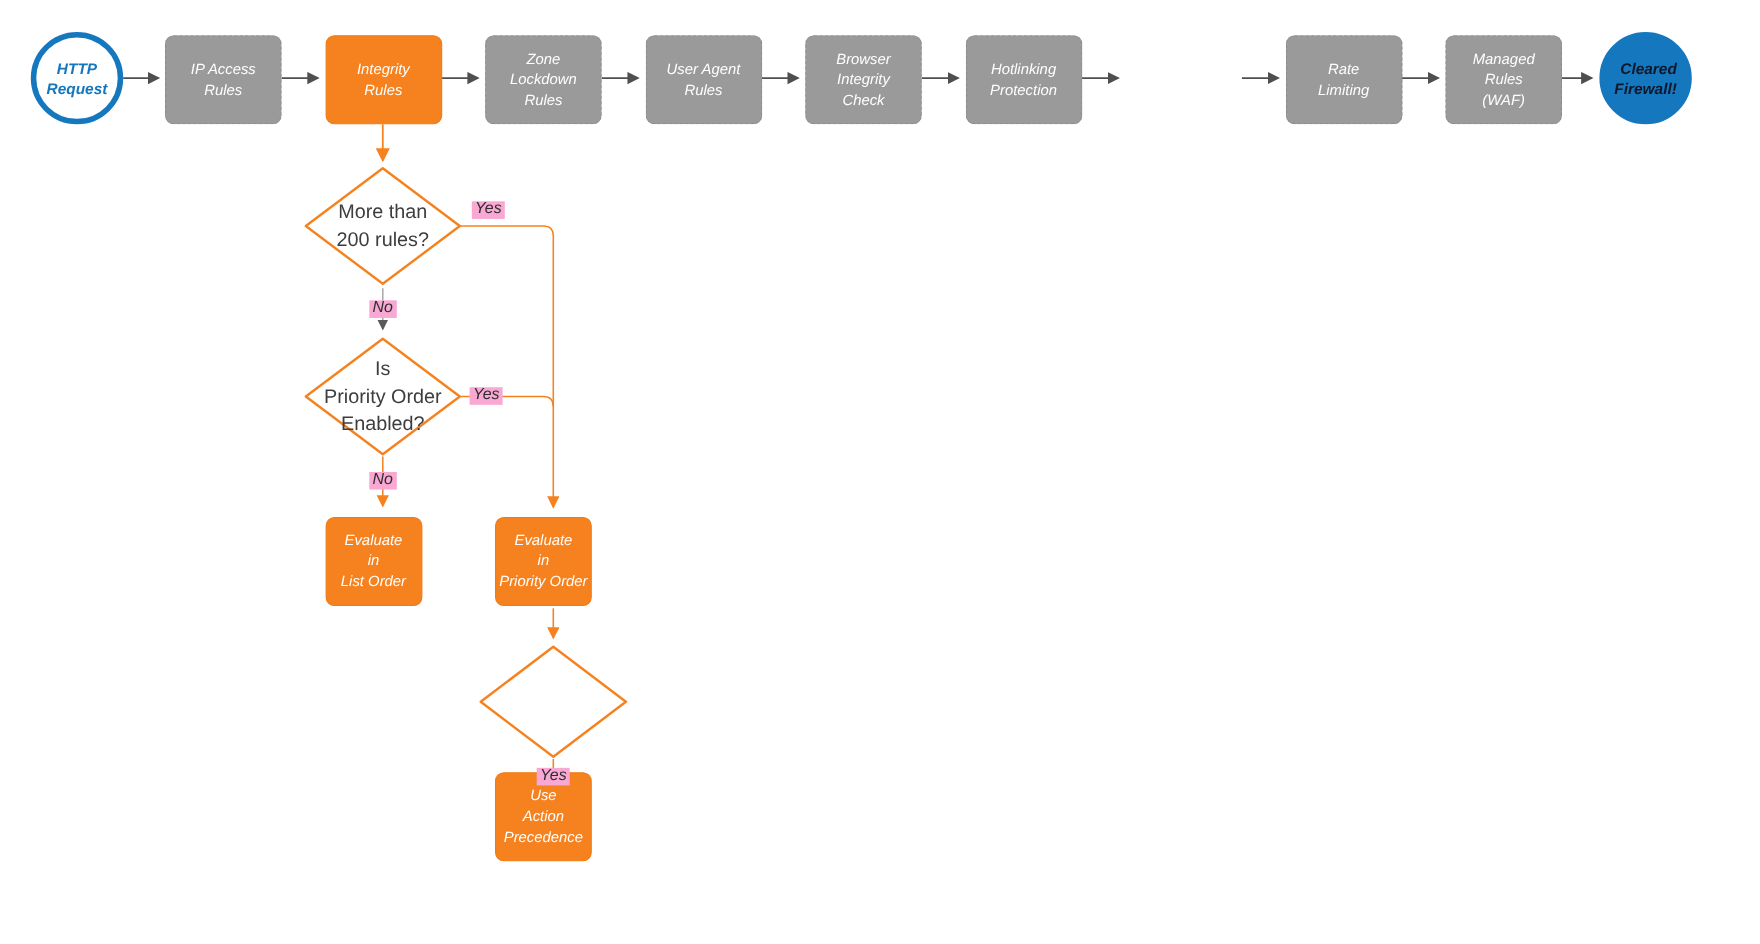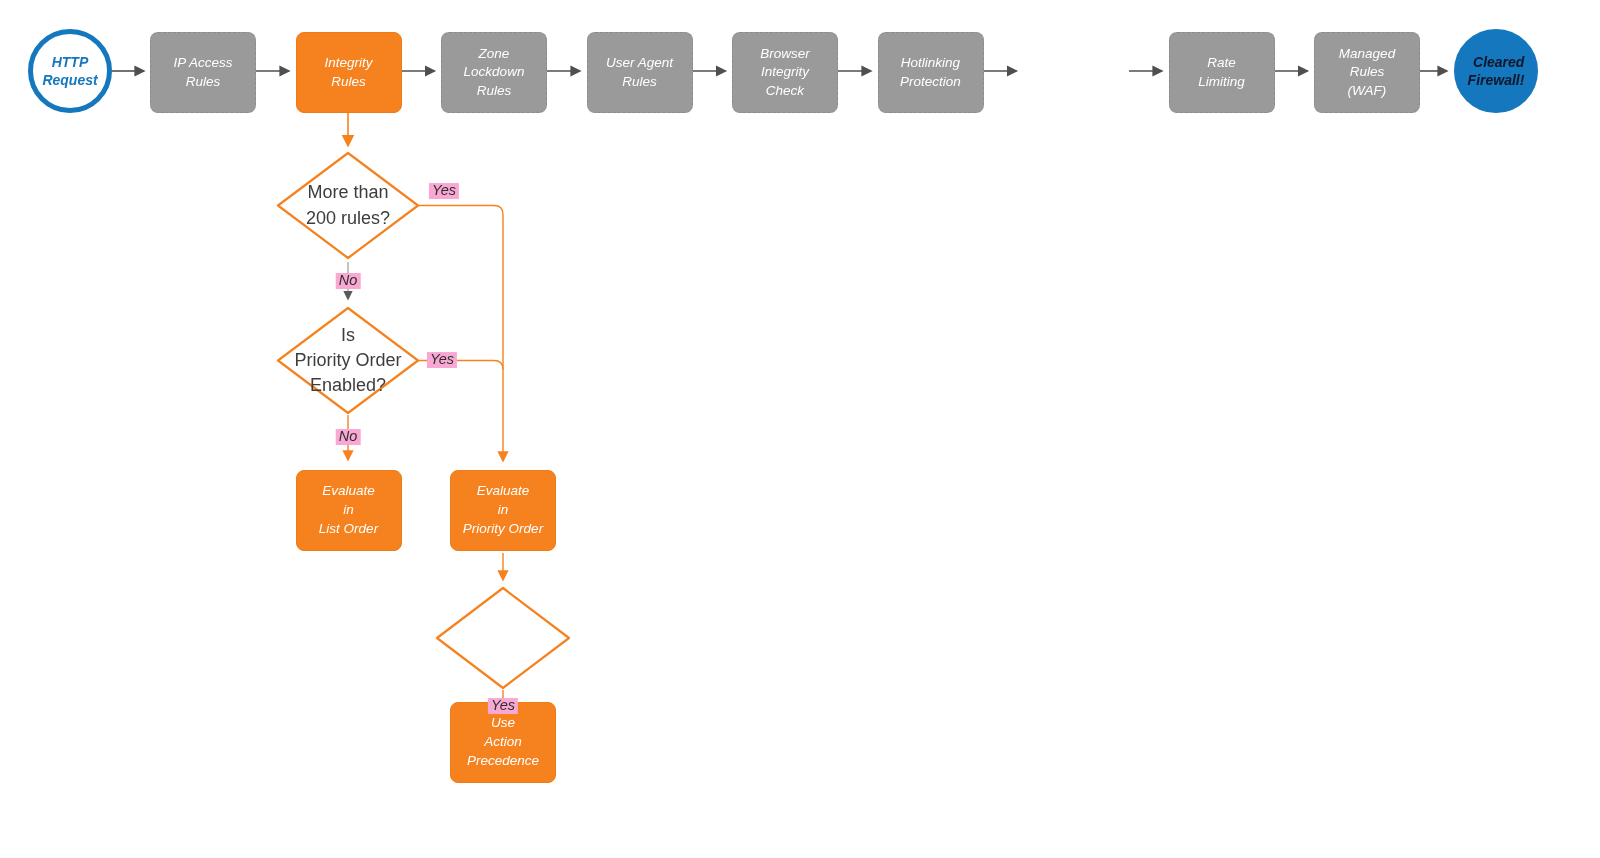--- a/index.html
+++ b/index.html
@@ -28,21 +28,21 @@
     font-weight: bold; font-style: italic; font-size: 14px; line-height: 1.3;
   }
   .terminal.start { left: 28px; background: #ffffff; border: 5px solid #1577bd; color: #1577bd; }
   .terminal.end   { left: 1454px; background: #1577bd; border: 5px solid #1577bd; color: #0f172a; text-align: right; }
 
   .diamond-label {
     color: #3d3d3d; font-size: 18px; line-height: 1.4;
   }
 
   .action {
-    width: 106px; height: 81px;
+    width: 88px; height: 81px;
     background: #f6821f; border: 1px solid #ef7b15; border-radius: 8px;
     color: #ffffff; font-style: italic; font-size: 13.5px; line-height: 1.4;
   }
 
   .edge-label {
     position: absolute; transform: translate(-50%, -50%);
     font-style: italic; font-size: 14.5px; color: #2e2e2e;
     background: #f9a8d4; padding: 0 3px; line-height: 1.1;
     white-space: nowrap;
   }

